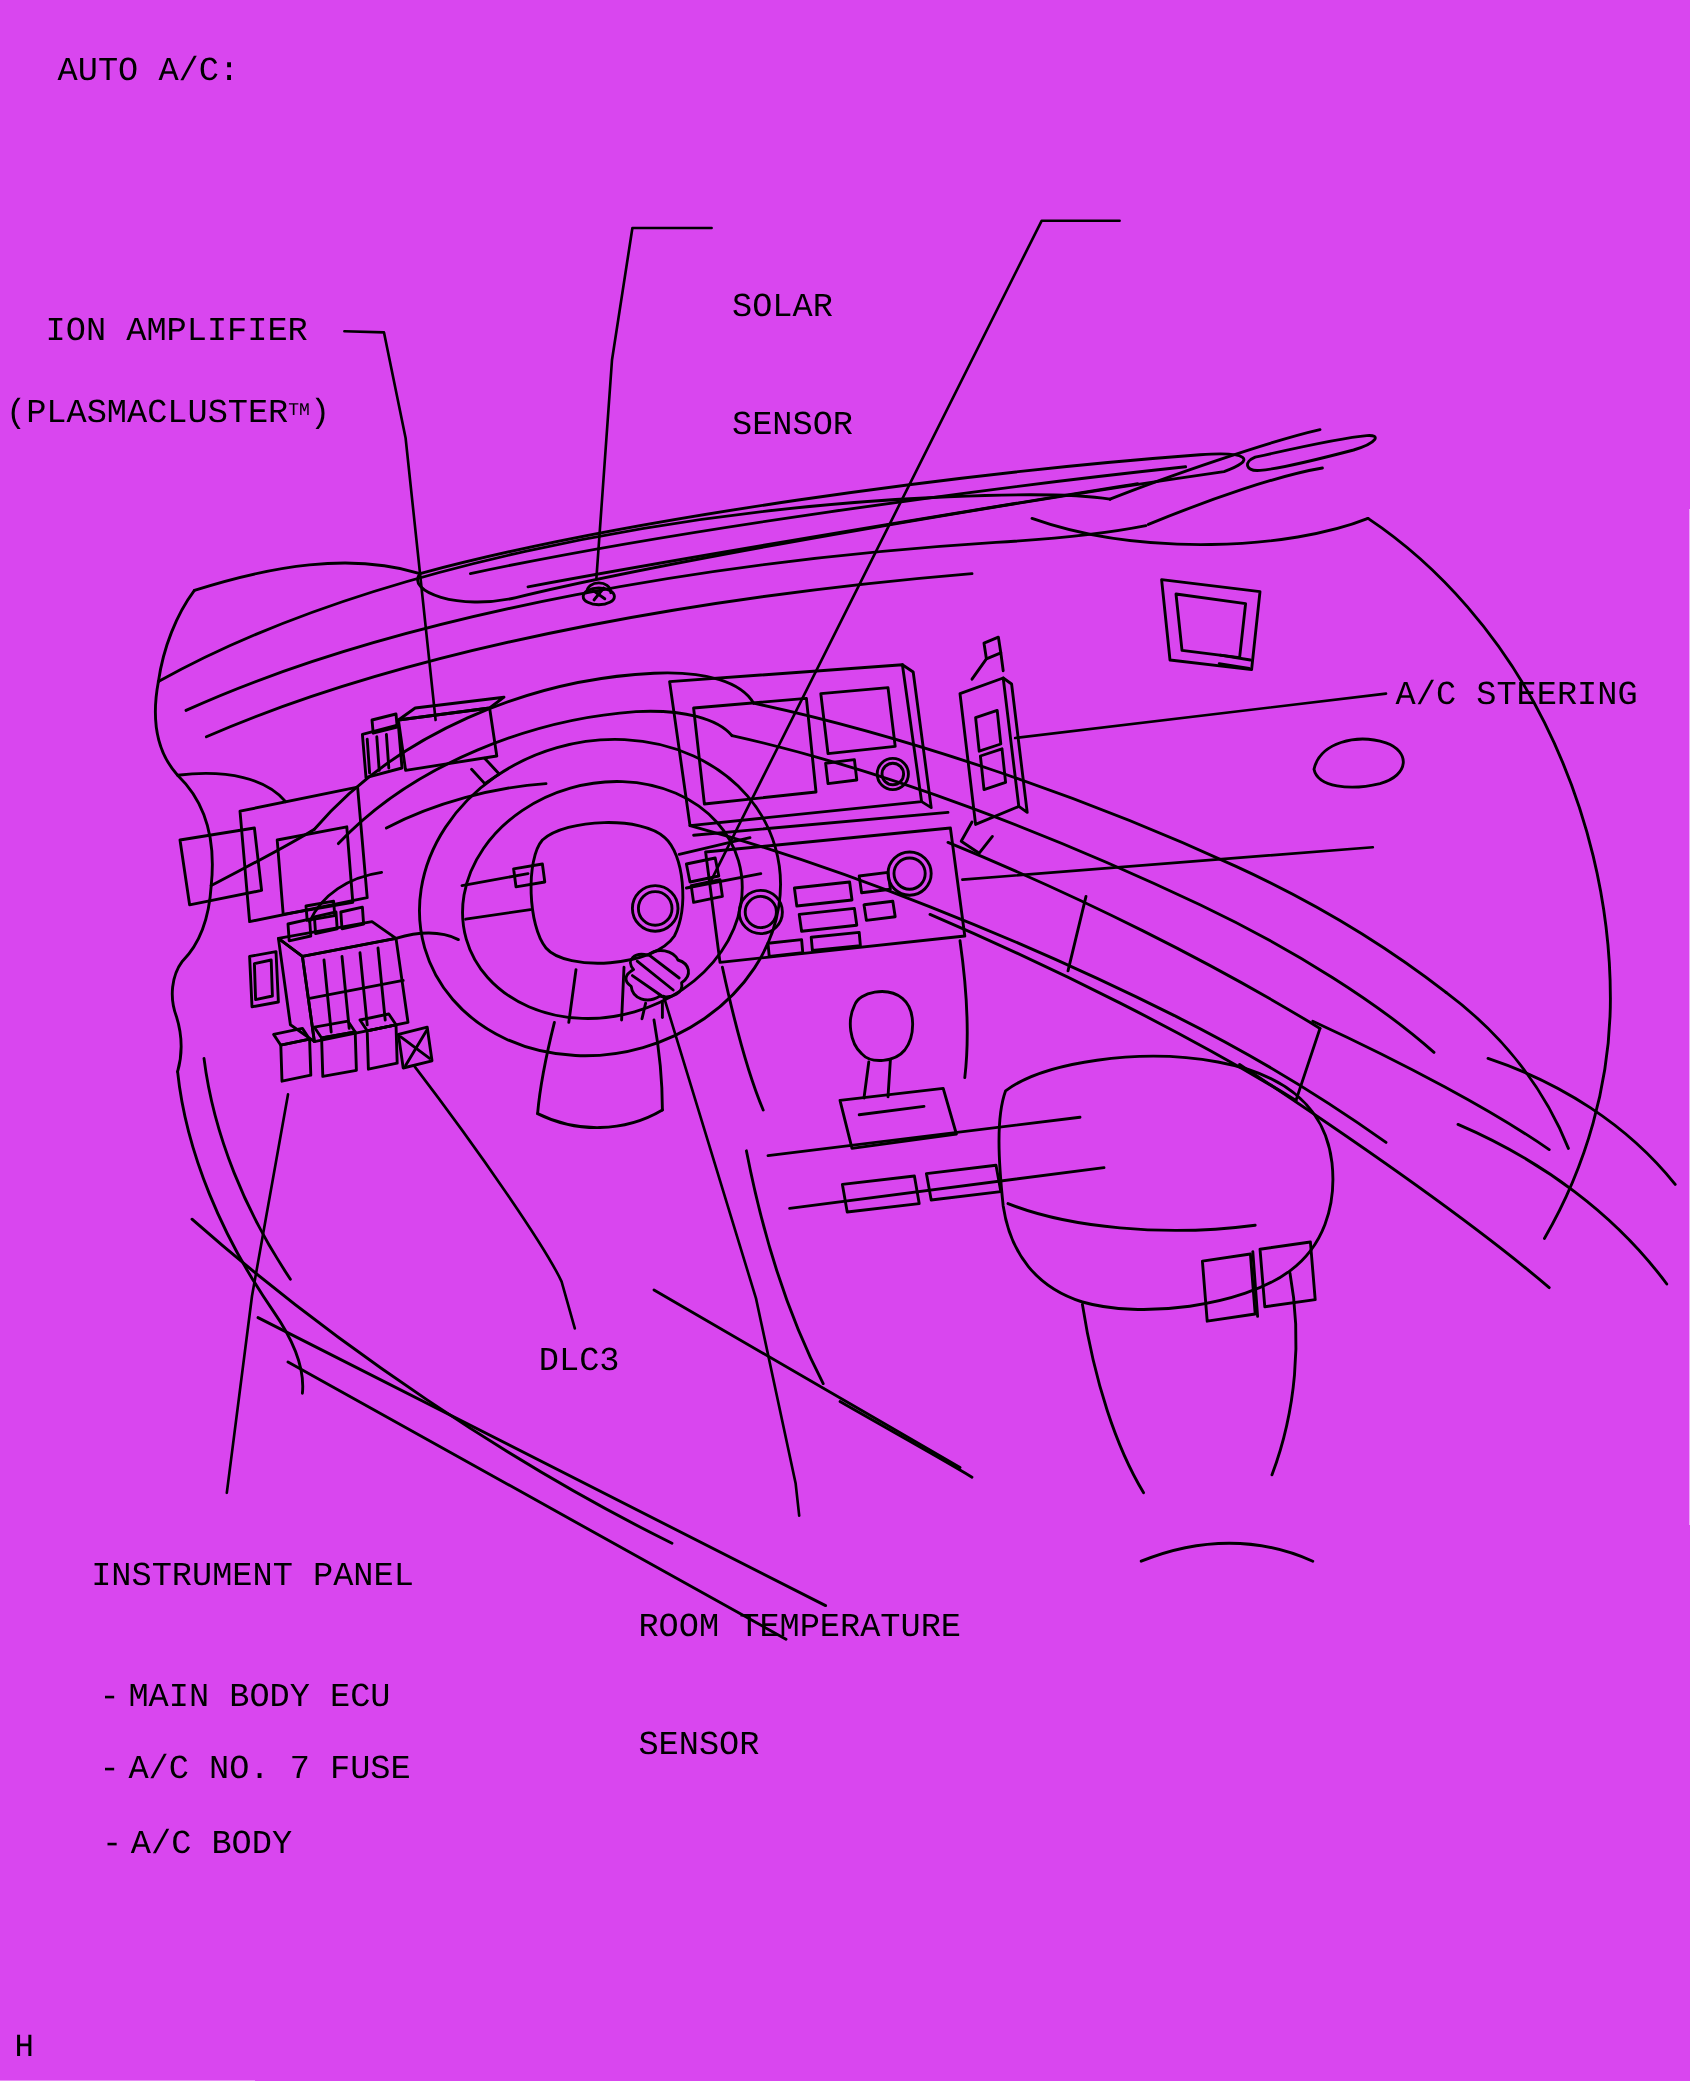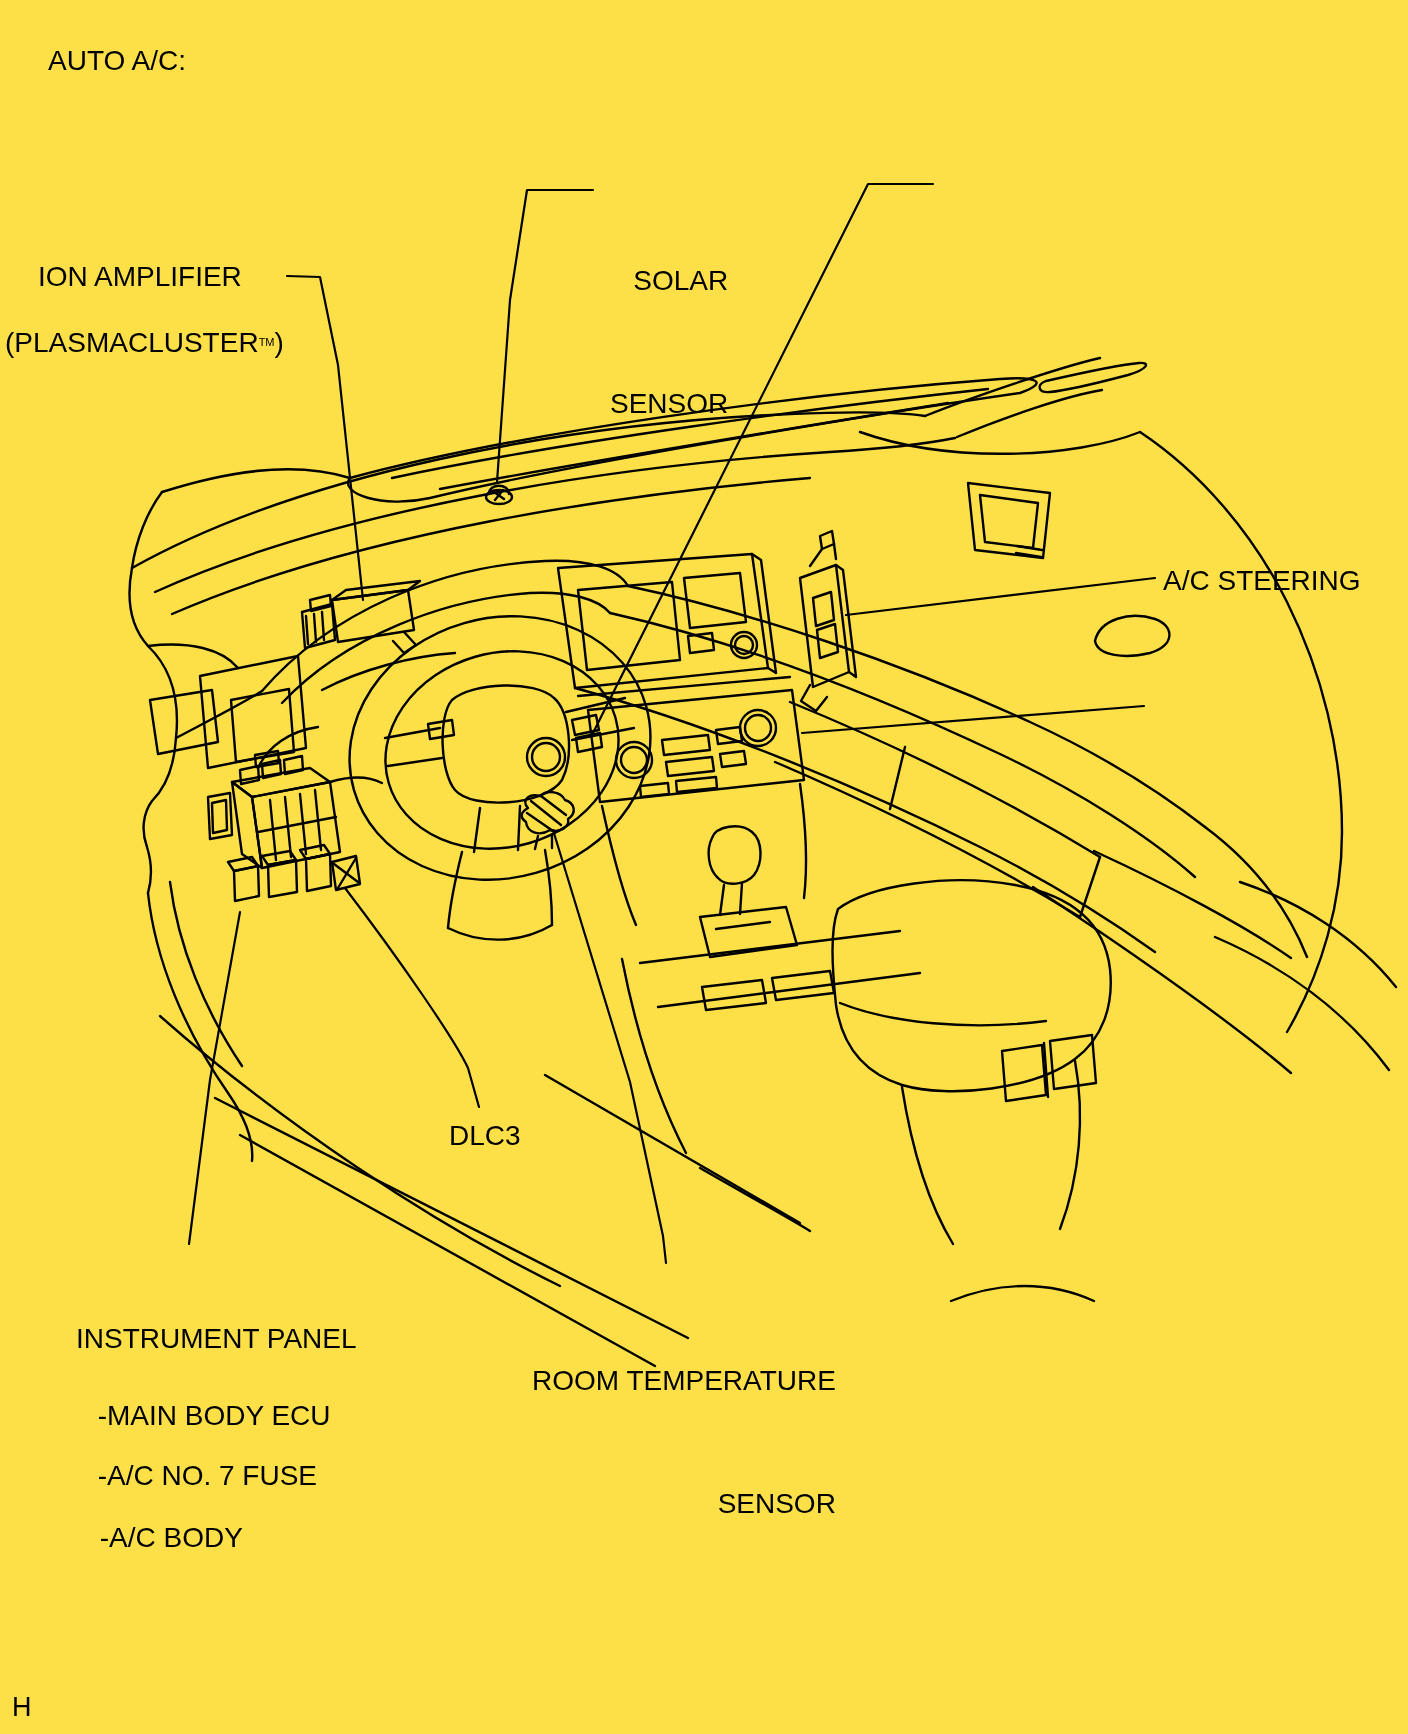--- a/index.html
+++ b/index.html
@@ -1,28 +1,28 @@
 <!DOCTYPE html>
 <html><head>
 <meta charset="utf-8">
 <style>
   html,body{margin:0;padding:0;background:#fff;}
   .stage{
-    position:relative;width:1408px;height:1734px;background:#fde047;
-    font-family:Liberation Sans, sans-serif;color:#000;overflow:hidden;text-align:right;
+    position:relative;width:1408px;height:1734px;background:#d946ef;
+    font-family:Liberation Mono, monospace;color:#000;overflow:hidden;
   }
   .art{position:absolute;left:0;top:0;width:1408px;height:1734px;}
   .art path,.art ellipse,.art circle,.art line{
     fill:none;stroke:#000;stroke-width:2.4;stroke-linecap:round;stroke-linejoin:round;
   }
   .art .leader path{stroke-width:2.2;}
   .lbl{position:absolute;font-size:28px;line-height:33px;letter-spacing:0;white-space:pre;}
-  .lbl span{display:block;margin-top:24px;}
+  .lbl span{display:block;}
   .inline-lbl span{display:inline;}
-  sup.tm{font-size:11px;vertical-align:6px;letter-spacing:0;}
+  sup.tm{font-size:15px;vertical-align:6px;letter-spacing:0;}
   .jb-item{position:absolute;display:flex;font-size:28px;line-height:28px;}
   .jb-item .dash{width:24px;}
   .footer-h{position:absolute;font-size:27px;}
 </style>
 </head>
 <body>
 
 <div class="stage">
 
   <svg class="art" viewBox="0 0 1408 1734" aria-hidden="true">

